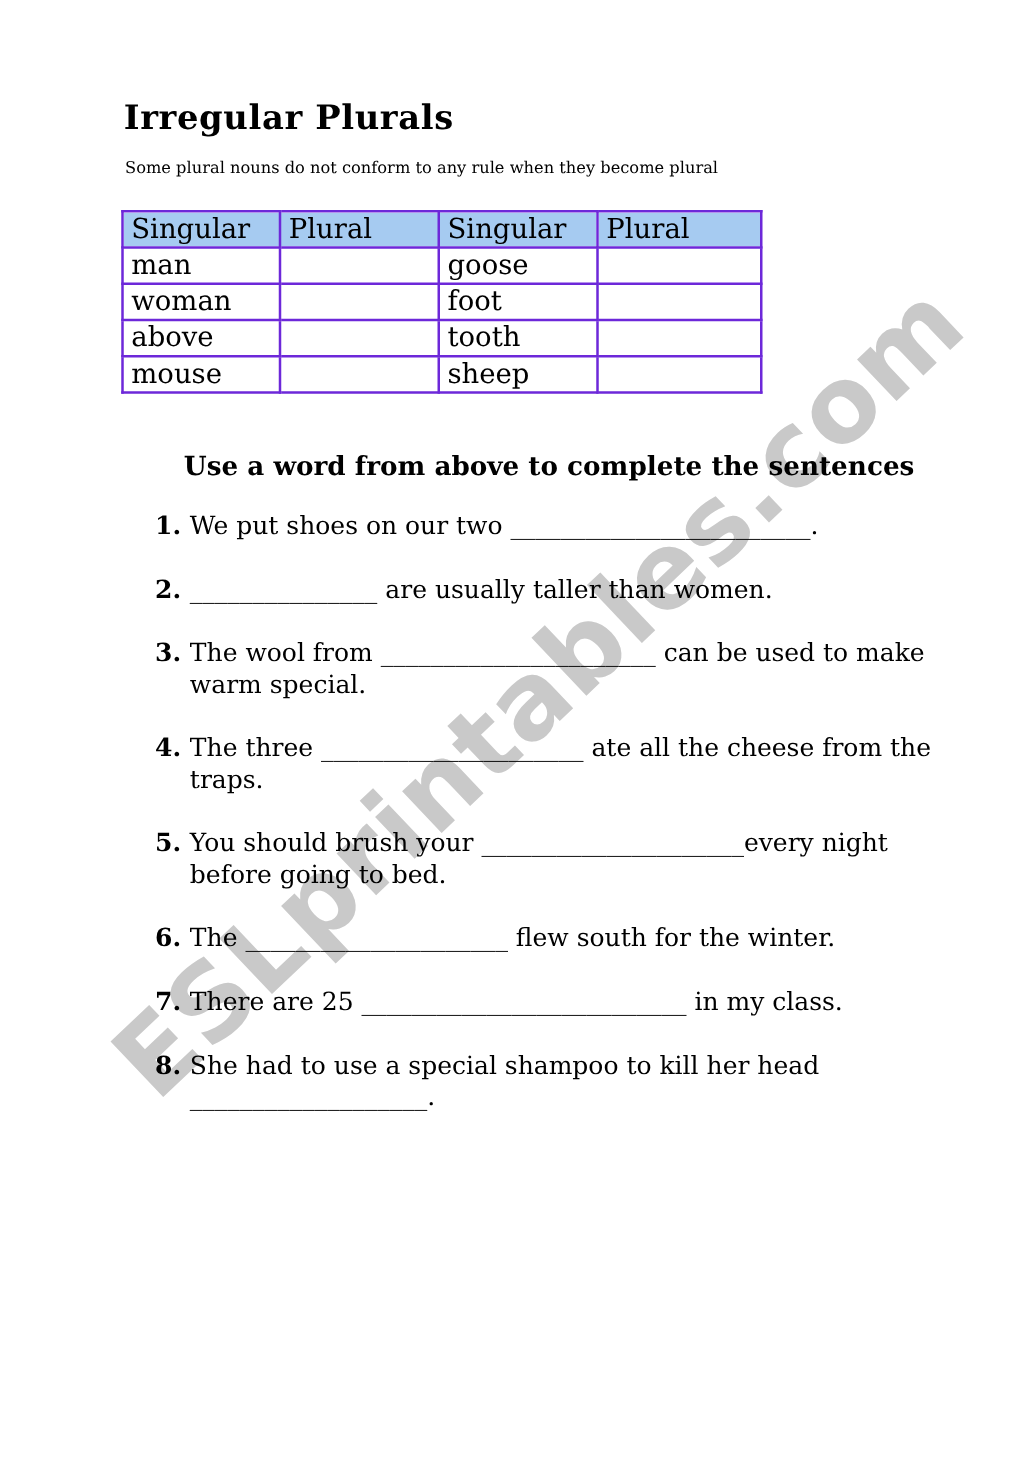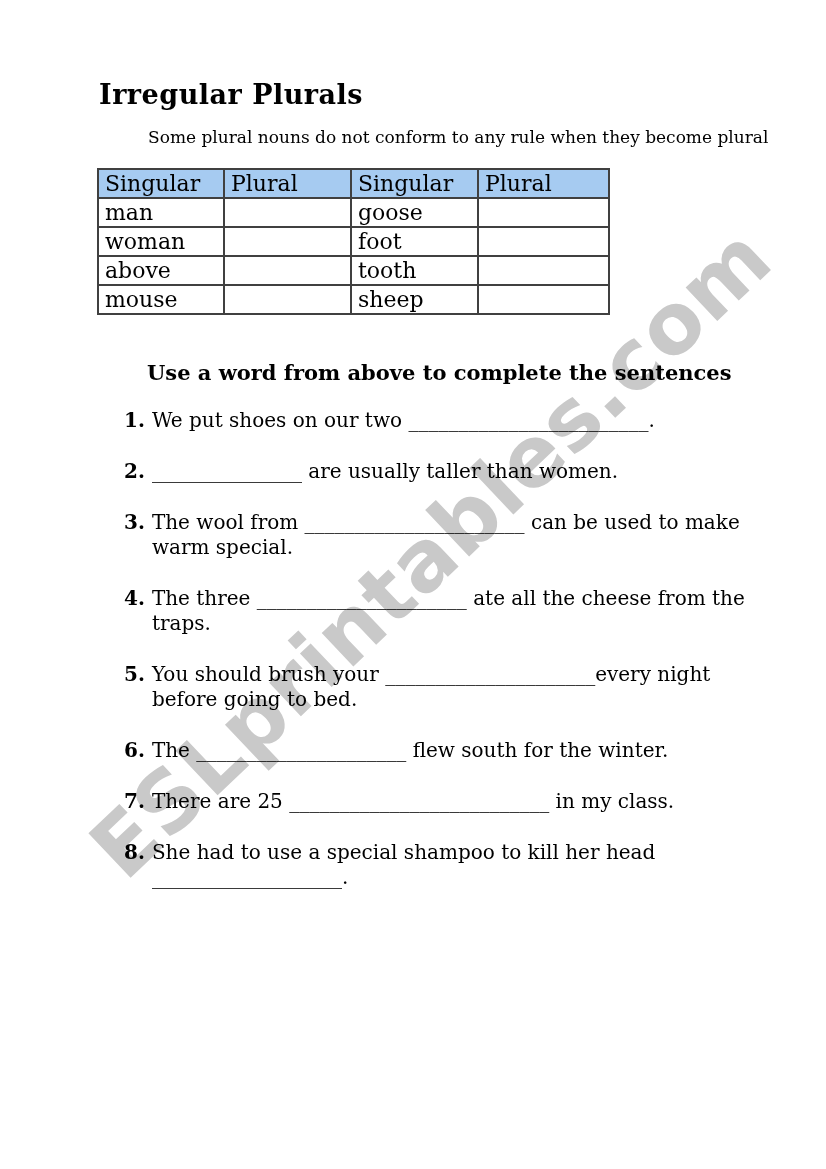--- a/index.html
+++ b/index.html
@@ -38,37 +38,36 @@
     left: 99px;
     top: 79px;
     font-size: 27px;
     font-weight: bold;
     letter-spacing: 0.5px;
   }
   .subtitle {
     position: absolute;
     left: 100px;
     top: 127px;
-    font-size: 17px;
-    margin-left: 48px;
+    font-size: 13px;
   }
   table.plurals-table {
     position: absolute;
     left: 97px;
     top: 168px;
     border-collapse: collapse;
     table-layout: fixed;
     font-size: 22px;
   }
   .plurals-table col.c1 { width: 126px; }
   .plurals-table col.c2 { width: 127px; }
   .plurals-table col.c3 { width: 127px; }
   .plurals-table col.c4 { width: 131px; }
   .plurals-table th, .plurals-table td {
-    border: 2px solid #404040;
+    border: 2px solid #6d28d9;
     height: 27px;
     padding: 0 2px 0 6px;
     text-align: left;
     font-weight: normal;
     overflow: hidden;
   }
   .exercise-heading {
     position: absolute;
     left: 99px;
     top: 360px;

